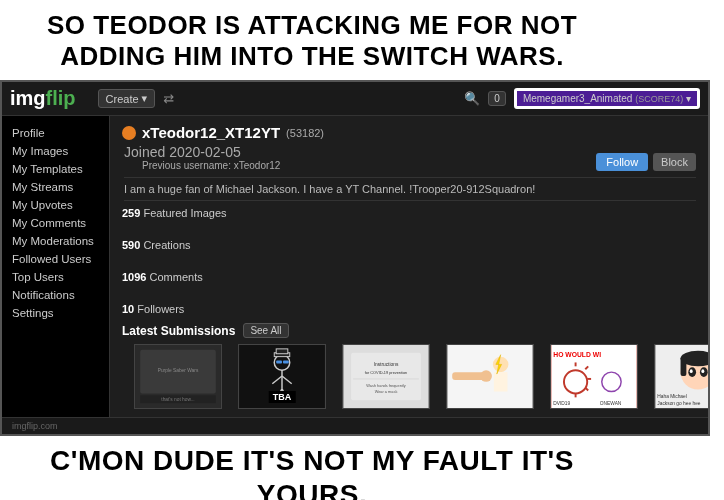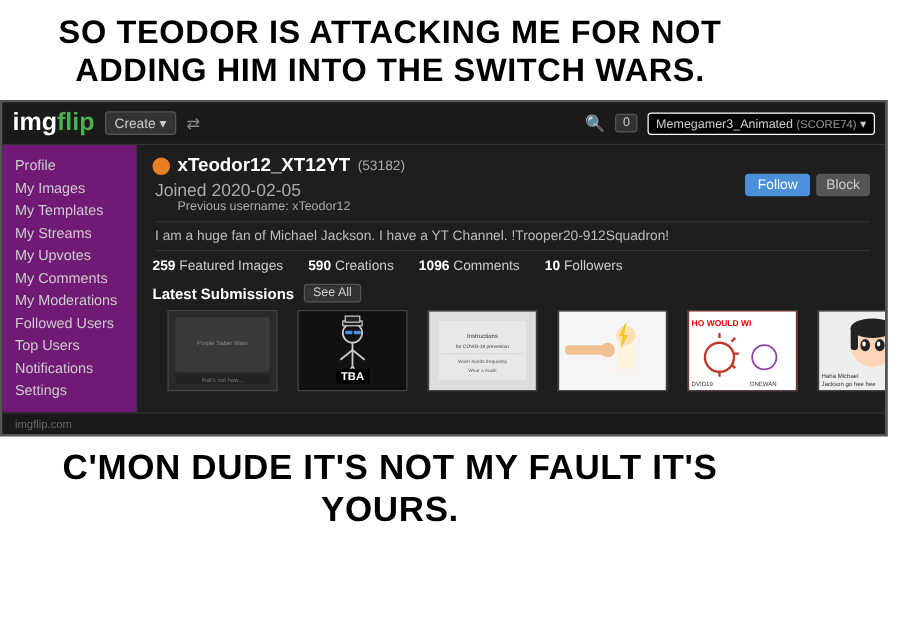--- a/index.html
+++ b/index.html
@@ -65,20 +65,21 @@
       background: #333;
       border: 1px solid #555;
       color: #ccc;
       font-size: 11px;
       padding: 2px 7px;
       border-radius: 3px;
       cursor: pointer;
       display: flex;
       align-items: center;
       gap: 3px;
+      margin-left: 14px;
     }
 
     .navbar-right {
       margin-left: auto;
       display: flex;
       align-items: center;
       gap: 8px;
     }
 
     .search-icon-nav {
@@ -89,38 +90,38 @@
     .notif-badge {
       background: #333;
       border: 1px solid #555;
       color: #ccc;
       font-size: 10px;
       padding: 1px 5px;
       border-radius: 3px;
     }
 
     .username-nav {
-      background: #000000;
-      border: 1px solid #ffffff;
+      background: #4c1d95;
+      border: 3px solid #ffffff;
       color: #ccc;
       font-size: 10px;
       padding: 2px 6px;
       border-radius: 3px;
     }
 
     
     .main-content {
       display: flex;
       flex: 1;
     }
 
     
     .sidebar {
       width: 108px;
-      background: #701a75;
+      background: #000000;
       padding: 8px 0;
       border-right: 1px solid #333;
       flex-shrink: 0;
     }
 
     .sidebar-item {
       color: #cccccc;
       font-size: 11.5px;
       padding: 3px 10px;
       cursor: pointer;
@@ -130,21 +131,21 @@
     
     .profile-area {
       flex: 1;
       background: #1e1e1e;
       padding: 8px 12px;
       overflow: hidden;
     }
 
     .profile-header {
       display: flex;
-      align-items: center;
+      align-items: flex-end;
       justify-content: space-between;
       margin-bottom: 5px;
     }
 
     .profile-info-left {}
 
     .profile-name-row {
       display: flex;
       align-items: center;
       gap: 6px;
@@ -213,20 +214,21 @@
       margin: 6px 0 6px 2px;
       border-top: 1px solid #333;
       border-bottom: 1px solid #333;
       padding: 5px 0;
     }
 
     .stats-row {
       display: flex;
       gap: 20px;
       margin-bottom: 8px;
+      flex-direction: column;
     }
 
     .stat-item {
       color: #cccccc;
       font-size: 11px;
     }
 
     .stat-item strong {
       color: #ffffff;
     }

